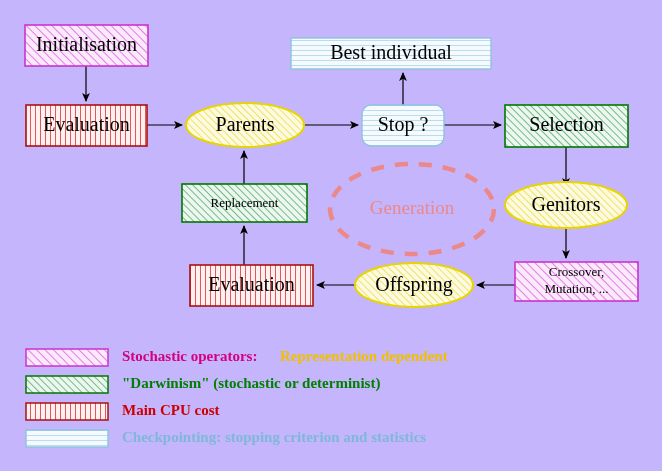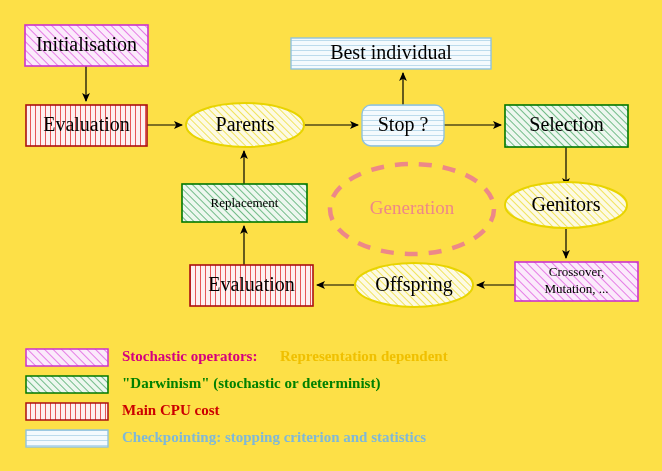--- a/index.html
+++ b/index.html
@@ -10,21 +10,21 @@
   body {
     width: 662px;
     height: 471px;
     font-family: "Liberation Serif", "DejaVu Serif", serif;
     overflow: hidden;
   }
   #diagram-root {
     position: relative;
     width: 662px;
     height: 471px;
-    background: #fde047;
+    background: #c4b5fd;
   }
   svg#flow {
     position: absolute;
     left: 0;
     top: 0;
     width: 662px;
     height: 471px;
     display: block;
   }
   .node-label {

